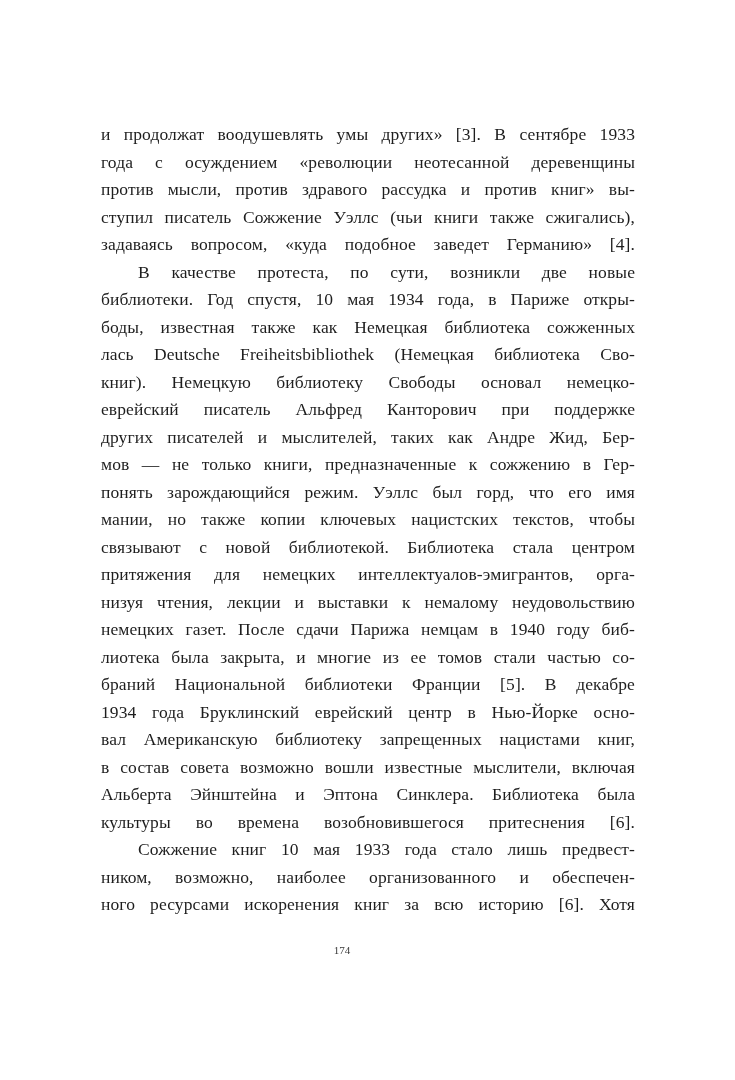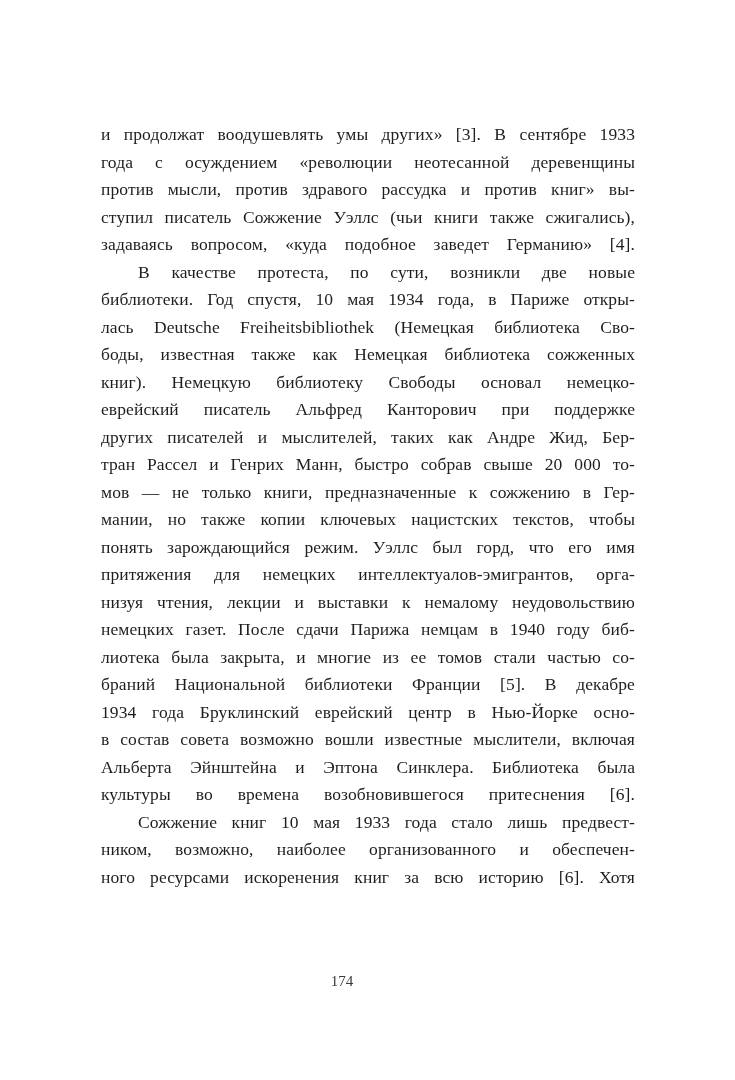--- a/index.html
+++ b/index.html
@@ -37,25 +37,25 @@
     text-align: justify;
     text-align-last: justify;
     letter-spacing: 0.1px;
     white-space: normal;
   }
   .line.first-indent {
     text-indent: 37px;
   }
   .page-number {
     position: absolute;
-    top: 949px;
+    top: 920px;
     left: 0;
     width: 684px;
     text-align: center;
-    font-size: 15px;
+    font-size: 11px;
     color: #3a3a3a;
   }
   .page-edge-shadow {
     position: absolute;
     bottom: 0;
     left: 89px;
     width: 552px;
     height: 5px;
     background: linear-gradient(to right, #6a6a6a 0%, #2e2e2e 10%, #2e2e2e 90%, #6a6a6a 100%);
     opacity: 0.9;
@@ -69,35 +69,36 @@
       <div class="paragraph">
         <div class="line">и продолжат воодушевлять умы других» [3]. В сентябре 1933</div>
         <div class="line">года с осуждением «революции неотесанной деревенщины</div>
         <div class="line">против мысли, против здравого рассудка и против книг» вы-</div>
         <div class="line">ступил писатель Сожжение Уэллс (чьи книги также сжигались),</div>
         <div class="line">задаваясь вопросом, «куда подобное заведет Германию» [4].</div>
       </div>
       <div class="paragraph">
         <div class="line first-indent">В качестве протеста, по сути, возникли две новые</div>
         <div class="line">библиотеки. Год спустя, 10 мая 1934 года, в Париже откры-</div>
+        <div class="line">боды, известная также как Немецкая библиотека сожженных</div>
         <div class="line">лась Deutsche Freiheitsbibliothek (Немецкая библиотека Сво-</div>
-        <div class="line">боды, известная также как Немецкая библиотека сожженных</div>
         <div class="line">книг). Немецкую библиотеку Свободы основал немецко-</div>
         <div class="line">еврейский писатель Альфред Канторович при поддержке</div>
         <div class="line">других писателей и мыслителей, таких как Андре Жид, Бер-</div>
-        <div class="line">тран Рассел и Генрих Манн, быстро собрав свыше 20&nbsp;000 то-</div>
         <div class="line">мов — не только книги, предназначенные к сожжению в Гер-</div>
+        <div class="line">понять зарождающийся режим. Уэллс был горд, что его имя</div>
         <div class="line">мании, но также копии ключевых нацистских текстов, чтобы</div>
-        <div class="line">понять зарождающийся режим. Уэллс был горд, что его имя</div>
+        <div class="line">связывают с новой библиотекой. Библиотека стала центром</div>
         <div class="line">притяжения для немецких интеллектуалов-эмигрантов, орга-</div>
         <div class="line">низуя чтения, лекции и выставки к немалому неудовольствию</div>
         <div class="line">немецких газет. После сдачи Парижа немцам в 1940 году биб-</div>
         <div class="line">лиотека была закрыта, и многие из ее томов стали частью со-</div>
         <div class="line">браний Национальной библиотеки Франции [5]. В декабре</div>
         <div class="line">1934 года Бруклинский еврейский центр в Нью-Йорке осно-</div>
+        <div class="line">вал Американскую библиотеку запрещенных нацистами книг,</div>
         <div class="line">в состав совета возможно вошли известные мыслители, включая</div>
         <div class="line">Альберта Эйнштейна и Эптона Синклера. Библиотека была</div>
         <div class="line">культуры во времена возобновившегося притеснения [6].</div>
       </div>
       <div class="paragraph">
         <div class="line first-indent">Сожжение книг 10 мая 1933 года стало лишь предвест-</div>
         <div class="line">ником, возможно, наиболее организованного и обеспечен-</div>
         <div class="line">ного ресурсами искоренения книг за всю историю [6]. Хотя</div>
       </div>
     </div>

